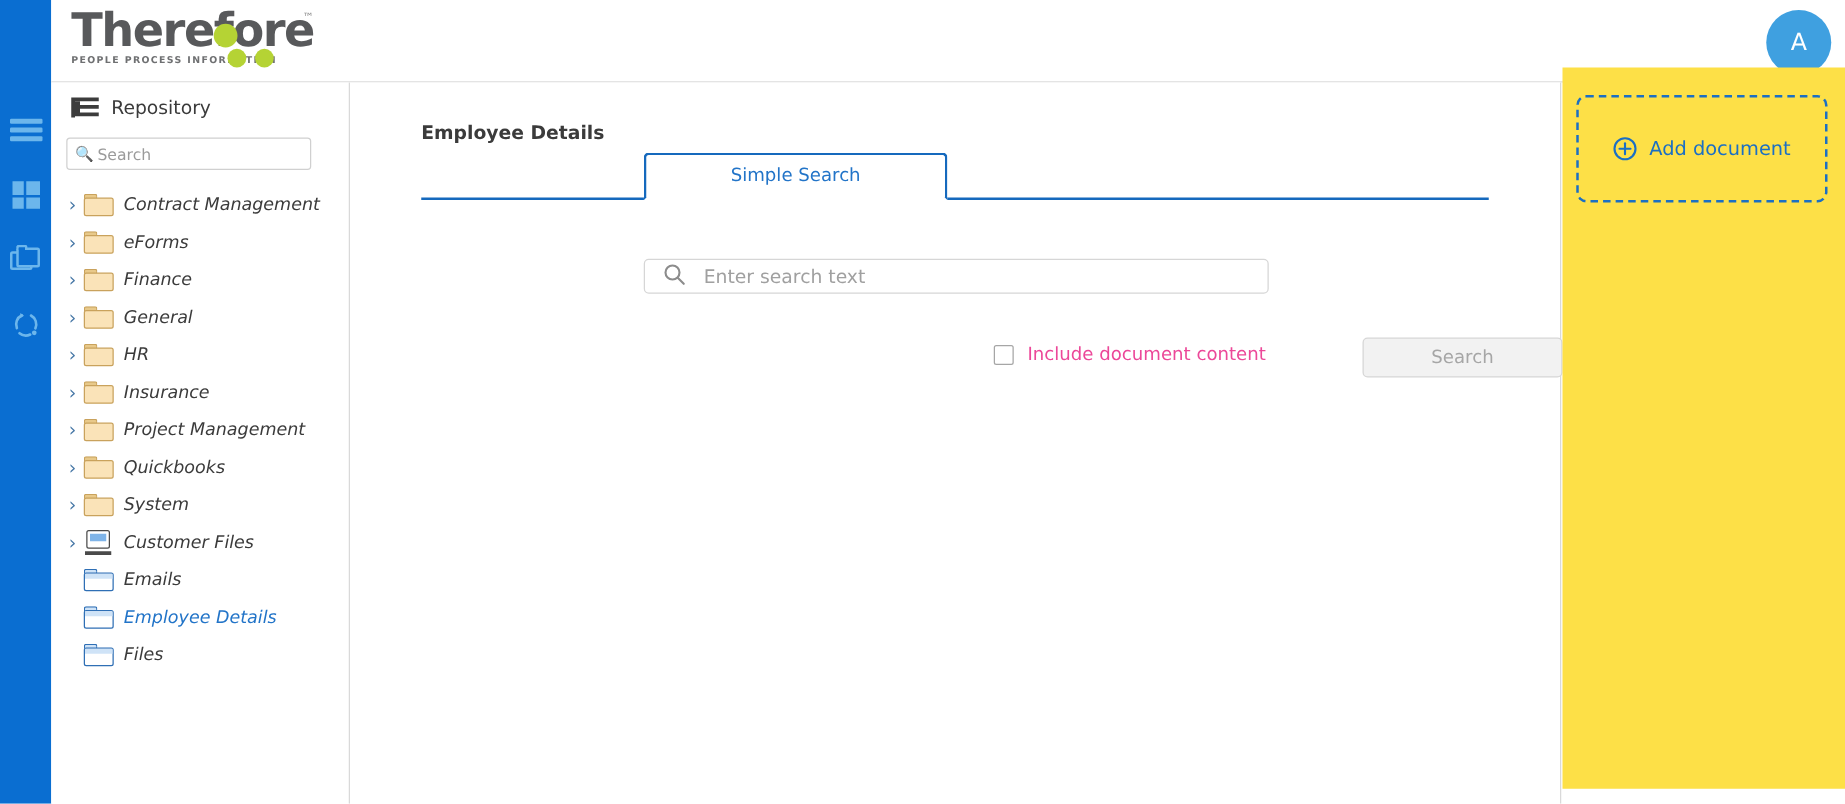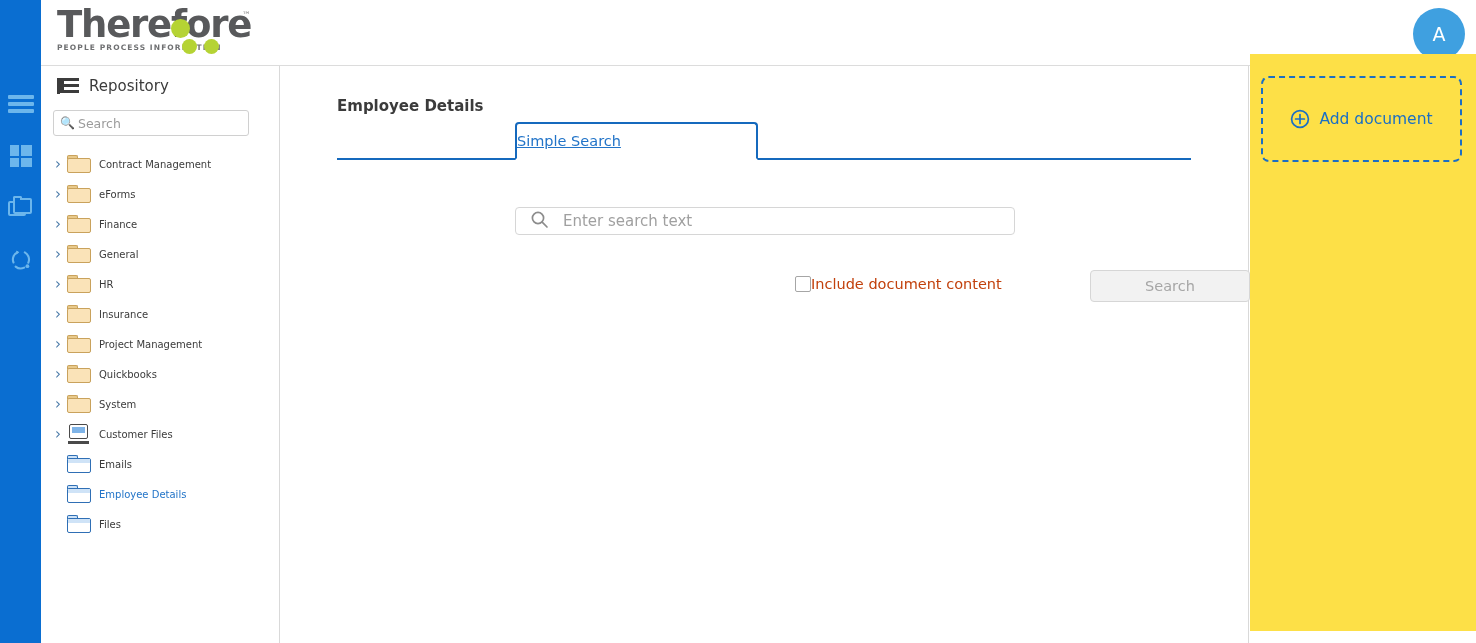--- a/index.html
+++ b/index.html
@@ -96,21 +96,21 @@
   .tree-search input::placeholder { color:#9b9b9b; }
 
   .tree-list { margin-top: 13px; }
   .tnode {
     display:flex; align-items:center; height: 30px; padding-left: 8px; cursor:pointer; white-space:nowrap;
   }
   .tnode .chev {
     width: 18px; text-align:center; color:#4a7aa8; font-size: 15px; flex: 0 0 18px;
   }
   .tnode .chev.empty { visibility:hidden; }
-  .tnode .label { font-size: 10px; color:#3b3b3b; margin-left: 8px; }
+  .tnode .label { font-size: 14px; color:#3b3b3b; margin-left: 8px; font-style: italic; }
   .tnode.selected .label { color:#2274c8; }
 
   
   .fi { position:relative; width: 24px; height: 18px; flex: 0 0 24px; }
   .fi .tab { position:absolute; left:0; top:0; width: 11px; height: 4px; border-radius: 2px 2px 0 0; }
   .fi .body { position:absolute; left:0; top:3px; width: 24px; height: 15px; border-radius: 2px; }
   .fi.tan .tab { background:#e8c98a; border:1px solid #c9a25c; border-bottom:none; }
   .fi.tan .body { background:#fae3b8; border:1px solid #c9a25c; }
   .fi.blue .tab { background:#cfe3f7; border:1px solid #2f6fb5; border-bottom:none; }
   .fi.blue .body { background:#ffffff; border:1.6px solid #2f6fb5; }
@@ -127,22 +127,22 @@
     position:absolute; left: 280px; top: 66px; width: 969px; height: 577px; background:#fff;
     border-right: 1px solid #d9d9d9;
   }
   .page-title { position:absolute; left: 57px; top: 31px; font-size: 15px; font-weight: bold; color:#3b3b3b; }
 
   .tabbar {
     position:absolute; left: 57px; top: 56px; width: 854px; height: 38px;
     border-bottom: 2px solid #1569bd;
   }
   .tab {
-    position:absolute; top:0; height: 38px; display:flex; align-items:center; 
-    font-size: 14.5px; cursor:pointer;text-decoration:underline;
+    position:absolute; top:0; height: 38px; display:flex; align-items:center; justify-content:center;
+    font-size: 14.5px; cursor:pointer;
   }
   .tab.active {
     left: 178px; width: 243px; background:#fff; color:#2274c8;
     border: 2px solid #1569bd; border-bottom: 2px solid #fff; border-radius: 4px 4px 0 0;
   }
   .tab.inactive {
     left: 427px; width: 251px; background:#fff; color:#8e8e8e;
     border: 1px solid #d3d3d3; border-bottom: none; border-radius: 4px 4px 0 0;
   }
 
@@ -153,21 +153,21 @@
   .search-row .mag { margin-right: 14px; }
   .search-row input {
     border:none; outline:none; font-size: 15px; color:#3b3b3b; width: 440px;
     font-family: inherit; background: transparent;
   }
   .search-row input::placeholder { color:#a0a0a0; }
 
   .opt-row { position:absolute; left: 235px; top: 202px; width: 500px; height: 32px; }
   .chk-wrap { position:absolute; left: 280px; top: 8px; display:flex; align-items:center; cursor:pointer; }
   .chk { width: 16px; height: 16px; border: 1.6px solid #a6a6a6; border-radius:2px; background:#fff; }
-  .chk-label { font-size: 14.5px; color:#c2410c; }
+  .chk-label { font-size: 14.5px; color:#ec4899; margin-left: 11px; }
 
   .search-btn {
     position:absolute; left: 575px; top: 2px; width: 160px; height: 32px;
     background:#f2f2f2; border: 1px solid #d6d6d6; border-radius: 4px;
     color:#a6a6a6; font-size: 14.5px; display:flex; align-items:center; justify-content:center;
     cursor: default; font-family: inherit;
   }
 
   
   .right-pane { position:absolute; left: 1250px; top: 54px; width: 226px; height: 577px; background:#fde047; }

